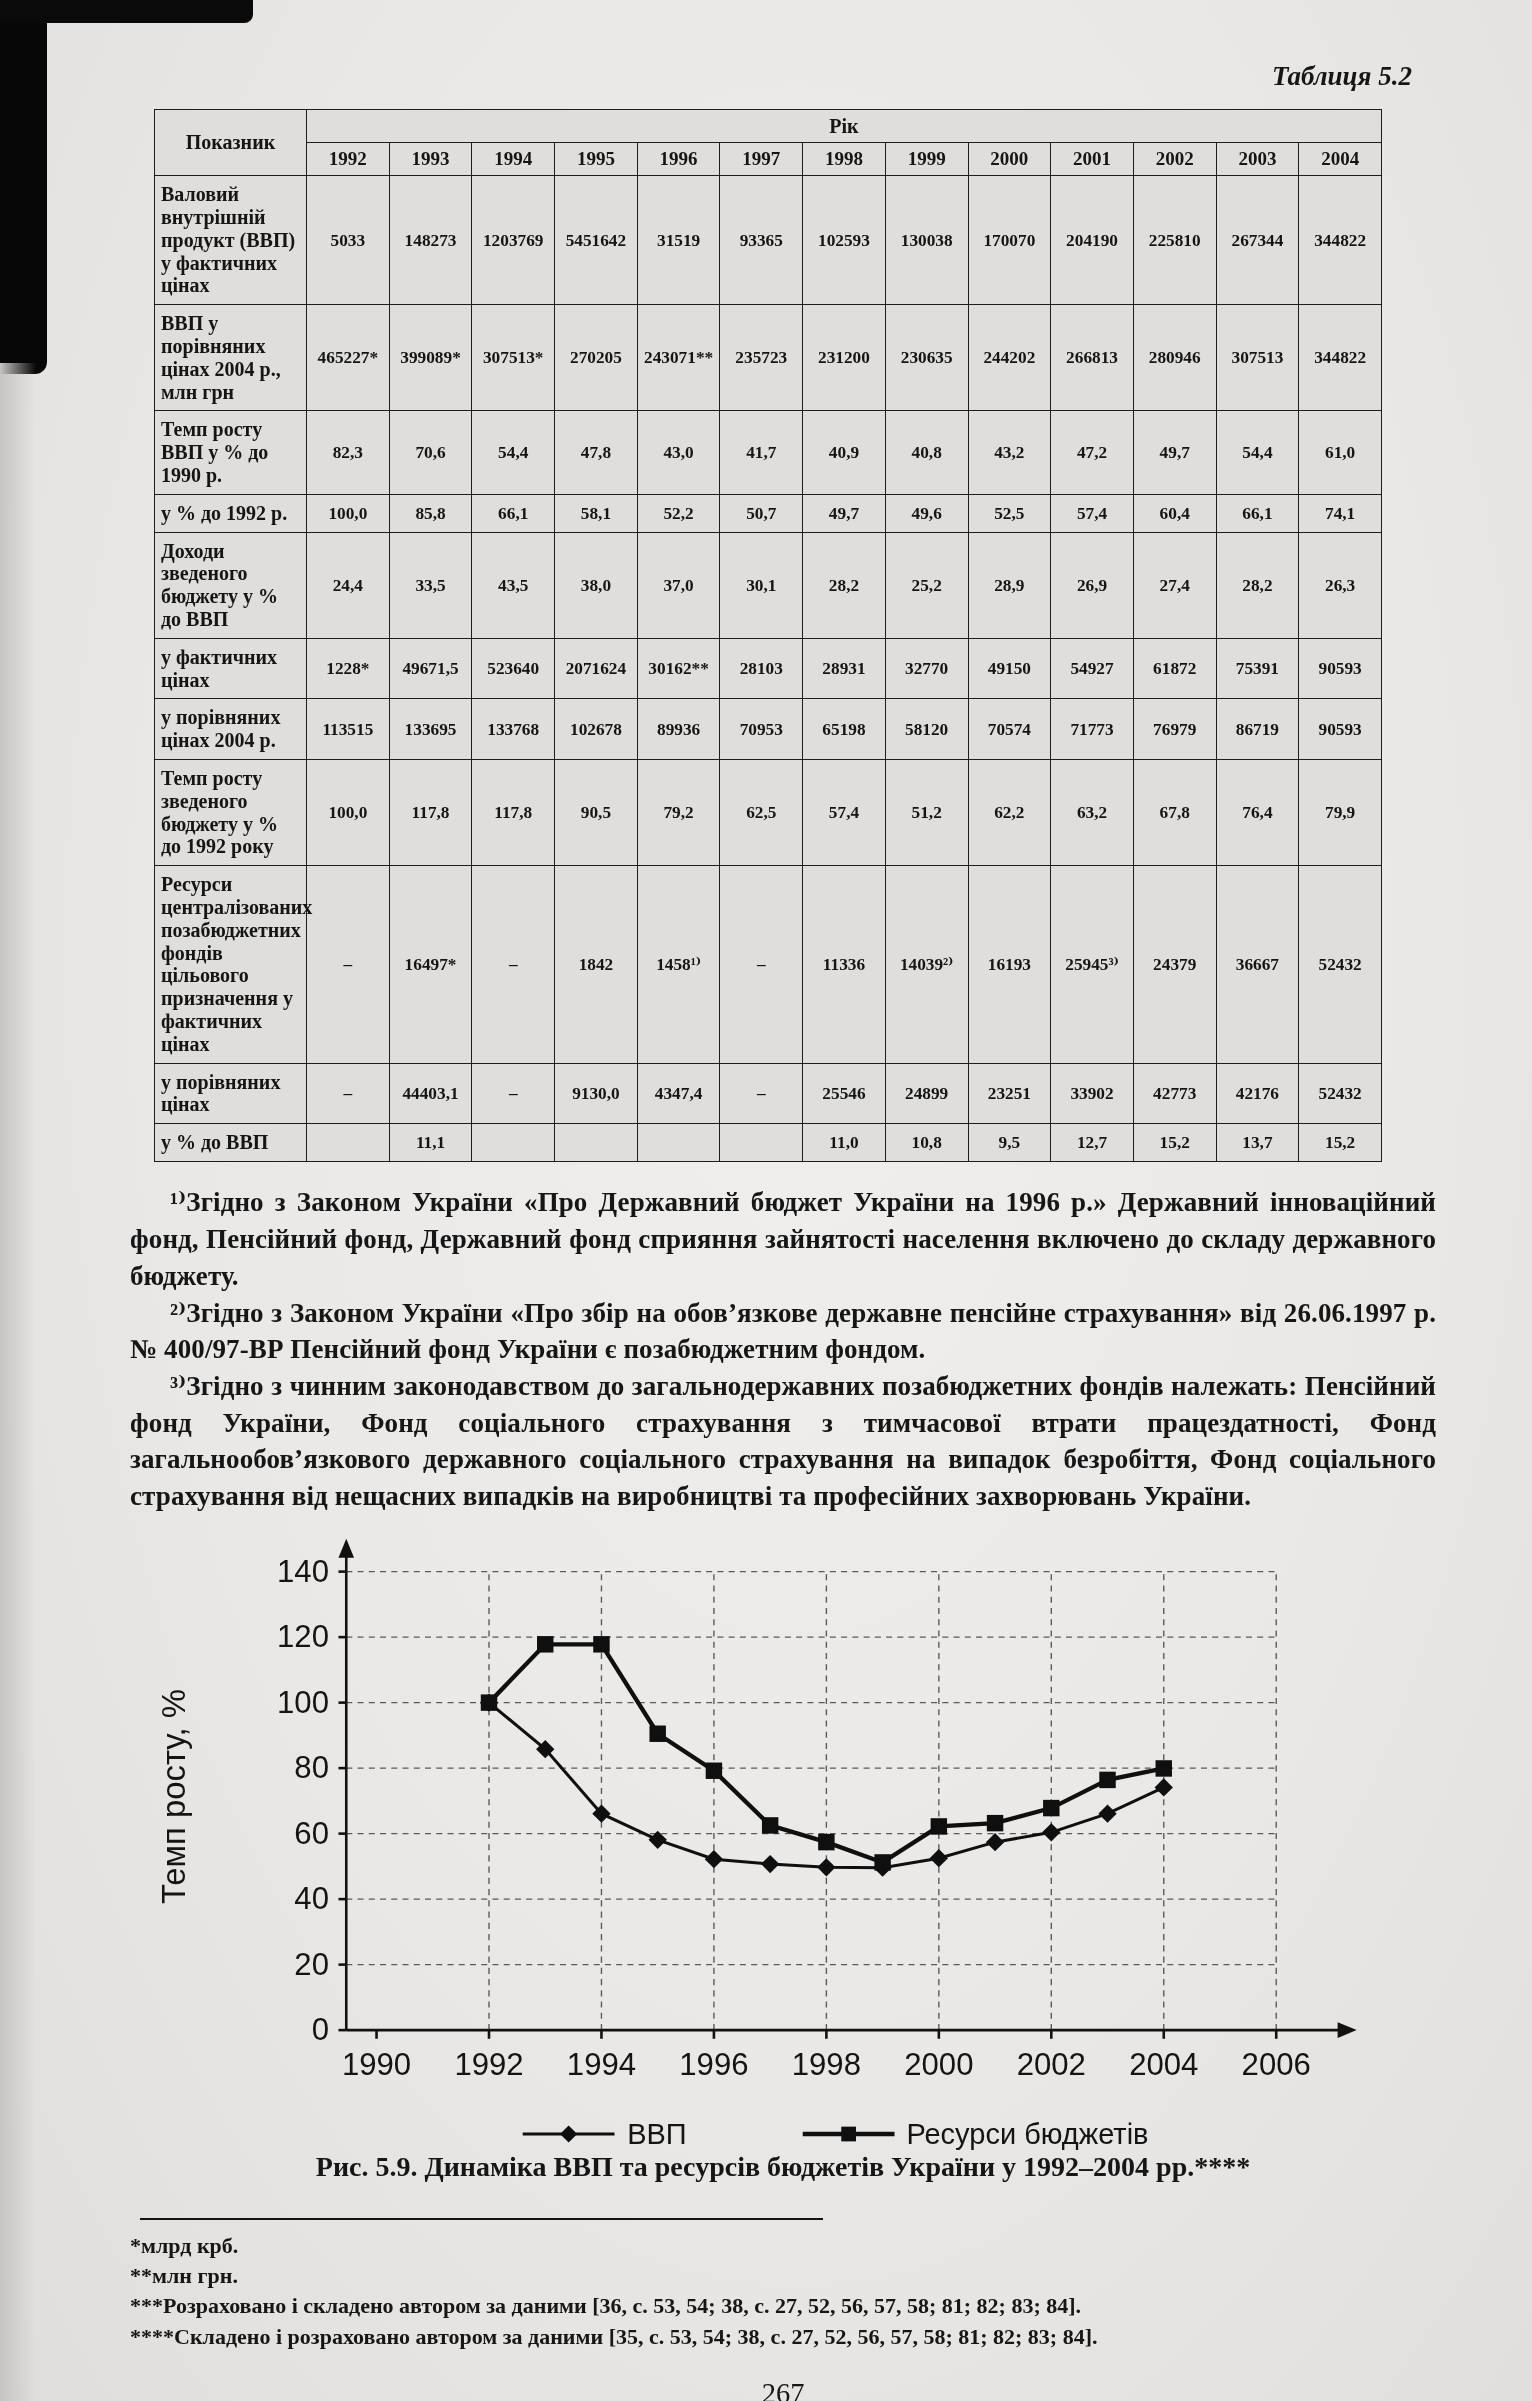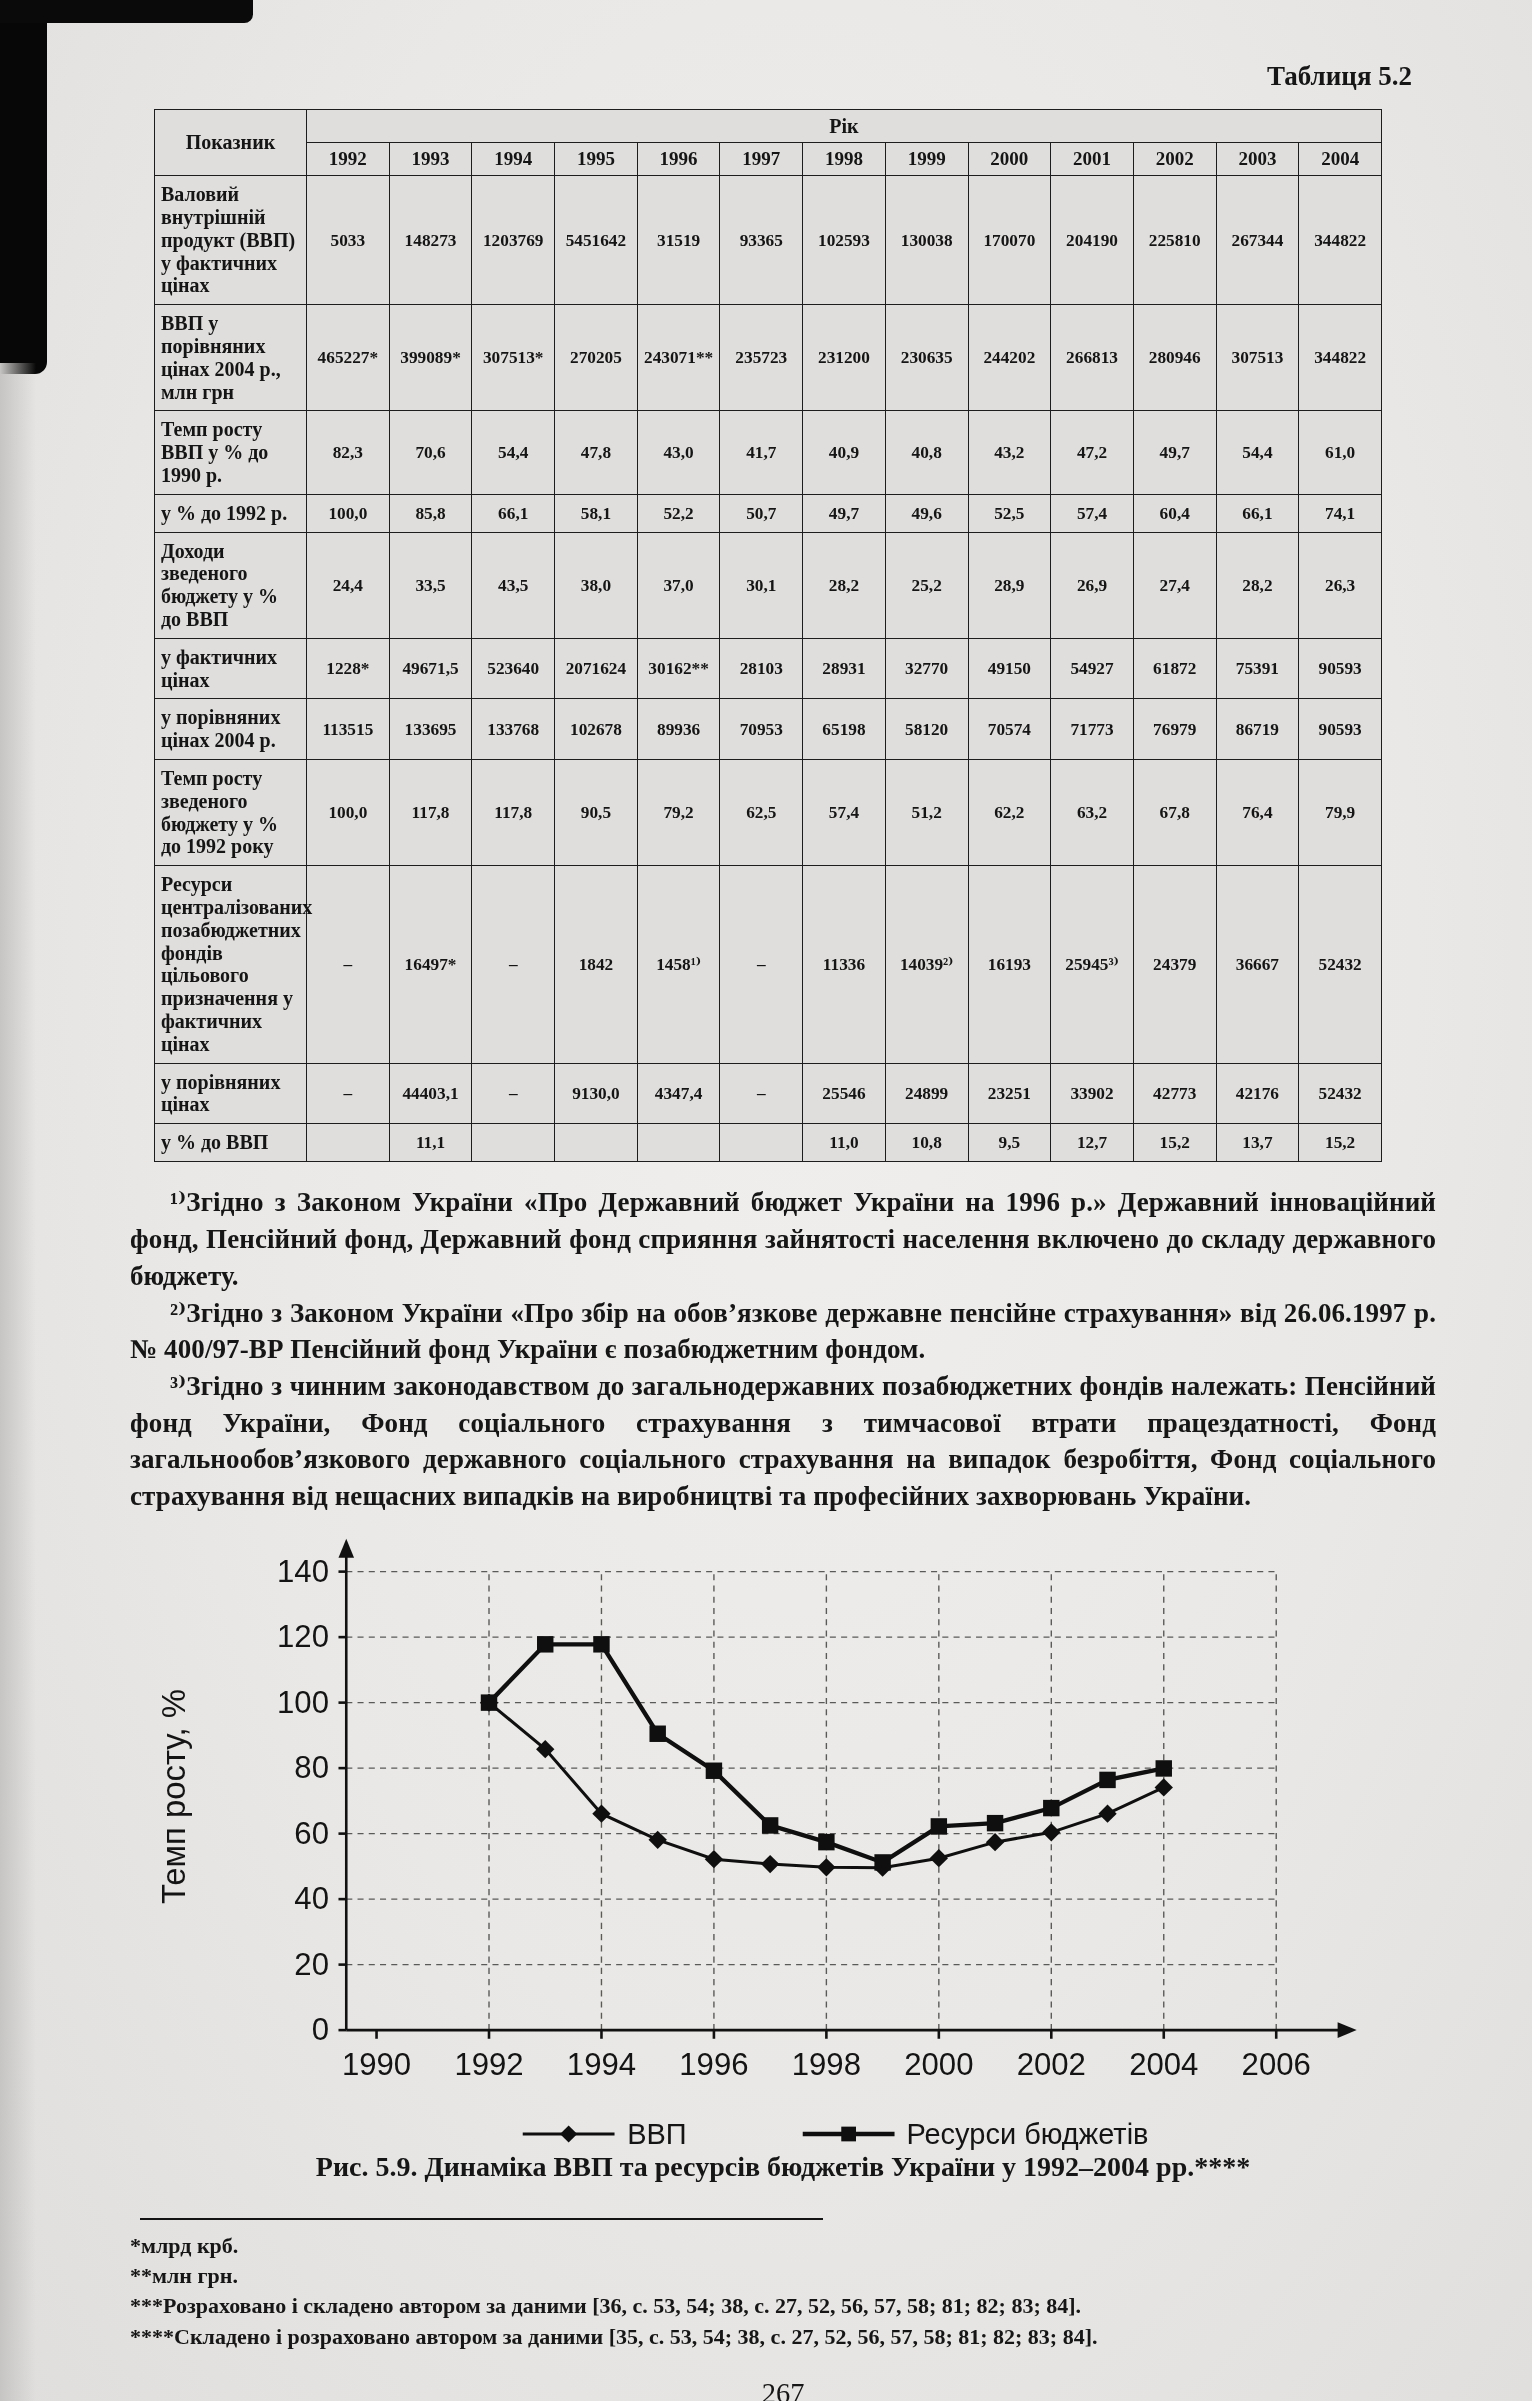--- a/index.html
+++ b/index.html
@@ -9,21 +9,21 @@
     font-family:"Liberation Serif","DejaVu Serif",serif;
     color:#161616;
     -webkit-font-smoothing:antialiased;
   }
   .scan-bar-left{position:absolute;left:0;top:0;width:47px;height:374px;background:#070707;border-bottom-right-radius:12px;}
   .scan-bar-top{position:absolute;left:0;top:0;width:253px;height:22.5px;background:#0a0a0a;border-bottom-right-radius:8.7px;}
   .scan-edge-shadow{position:absolute;left:0;top:363px;bottom:0;width:36px;
     background:linear-gradient(to right,#c6c5c3,rgba(230,229,227,0));}
   .content{position:relative;padding:61px 97px 0 130px;}
   .table-label{
-    text-align:right;font-weight:700;font-size:27px;
+    text-align:right;font-style:italic;font-weight:700;font-size:27px;
     padding-right:24px;margin-bottom:12px;
   }
   .page-title{text-align:center;font-weight:700;font-size:28.5px;line-height:1.22;}
   
   table.data{
     border-collapse:collapse;margin:17.3px 0 0 24px;width:1228px;table-layout:fixed;
     background:#e2e1df;
   }
   table.data th,table.data td{
     border:1.7px solid #1d1d1d;

